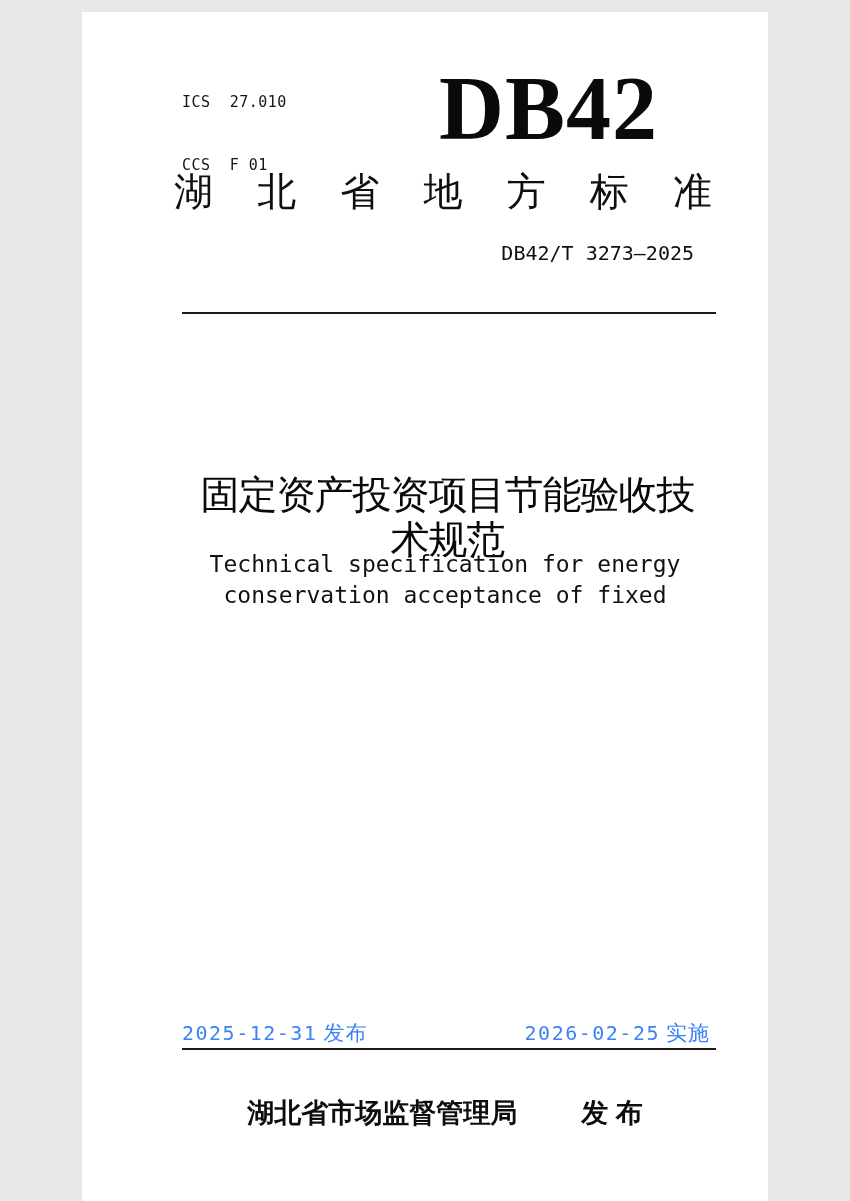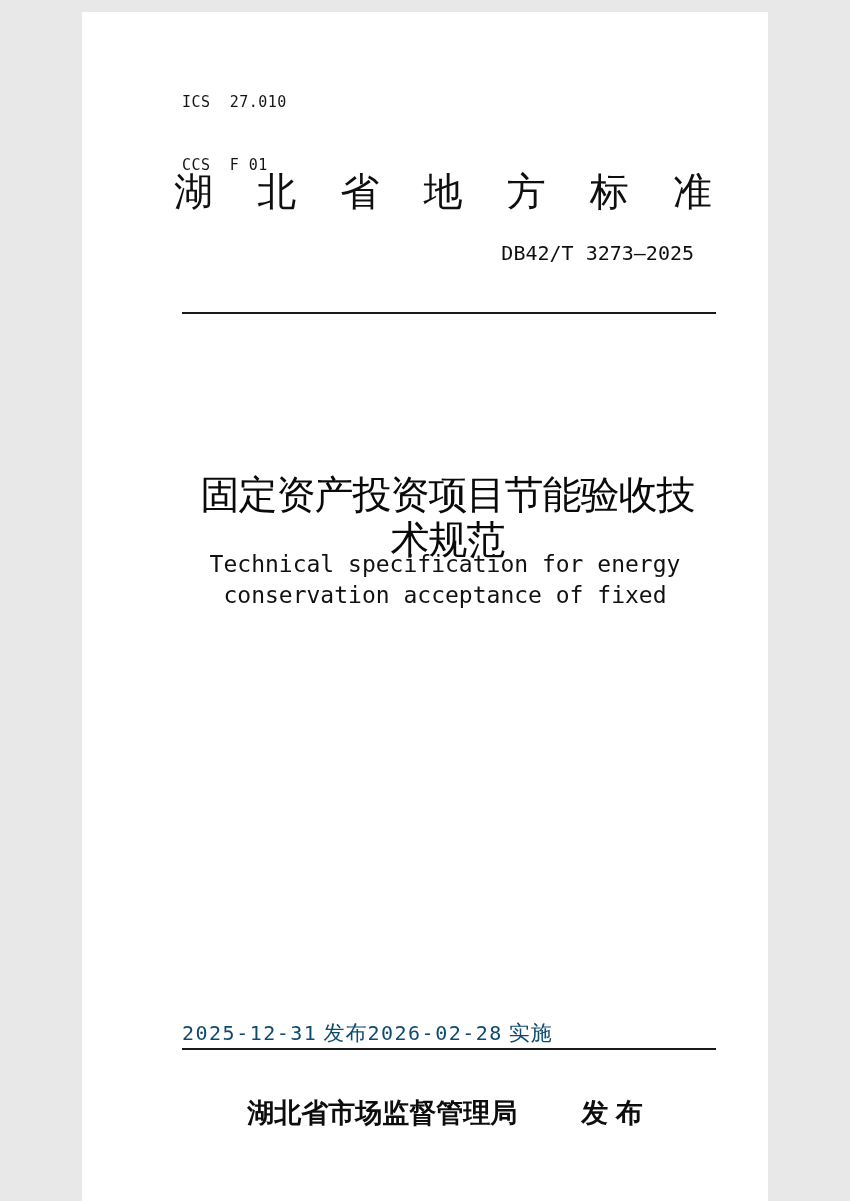--- a/index.html
+++ b/index.html
@@ -88,25 +88,25 @@
     font-size: 23px;
     line-height: 31px;
     color: #111;
   }
   .dates-row {
     position: absolute;
     left: 100px;
     right: 58px;
     top: 1009px;
     display: flex;
-    justify-content: flex-start;
+    justify-content: space-between;
     align-items: baseline;
     font-size: 21px;
     line-height: 1.1;
-    color: #0c4a6e;
+    color: #3b82f6;
   }
   .date-value {
     font-family: "DejaVu Sans Mono", monospace;
     font-size: 20px;
     letter-spacing: 1.5px;
   }
   .date-label {
     font-size: 21px;
     margin-left: 6px;
     letter-spacing: 1px;
@@ -130,20 +130,21 @@
 </head>
 <body>
 
 <div class="page">
 
   <div class="ics-block">
     <div class="pre">ICS  27.010</div>
     <div class="pre">CCS  F 01</div>
   </div>
 
+  <div class="db-logo">DB42</div>
 
   <div class="std-type-row">
     <span>湖</span>
     <span>北</span>
     <span>省</span>
     <span>地</span>
     <span>方</span>
     <span>标</span>
     <span>准</span>
   </div>
@@ -156,21 +157,21 @@
 
   <div class="title-en">
     <div>Technical specification for energy conservation acceptance of fixed</div>
   </div>
 
   <div class="dates-row">
     <div>
       <span class="date-value">2025-12-31</span><span class="date-label">发布</span>
     </div>
     <div>
-      <span class="date-value">2026-02-28</span><span class="date-label">实施</span>
+      <span class="date-value">2026-02-25</span><span class="date-label">实施</span>
     </div>
   </div>
 
   <div class="rule rule-bottom"></div>
 
   <div class="publisher-row">
     <span>湖北省市场监督管理局</span>
     <span class="pre">发 布</span>
   </div>
 

